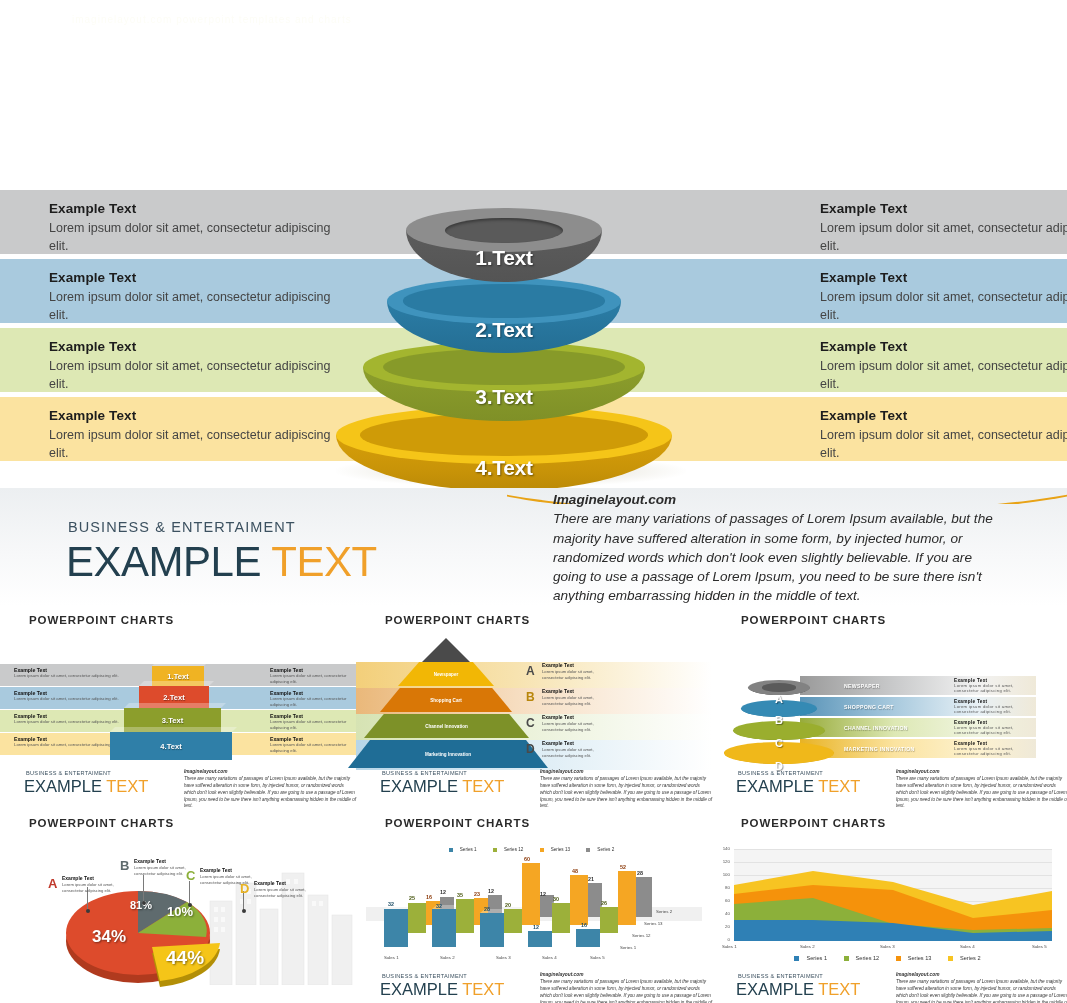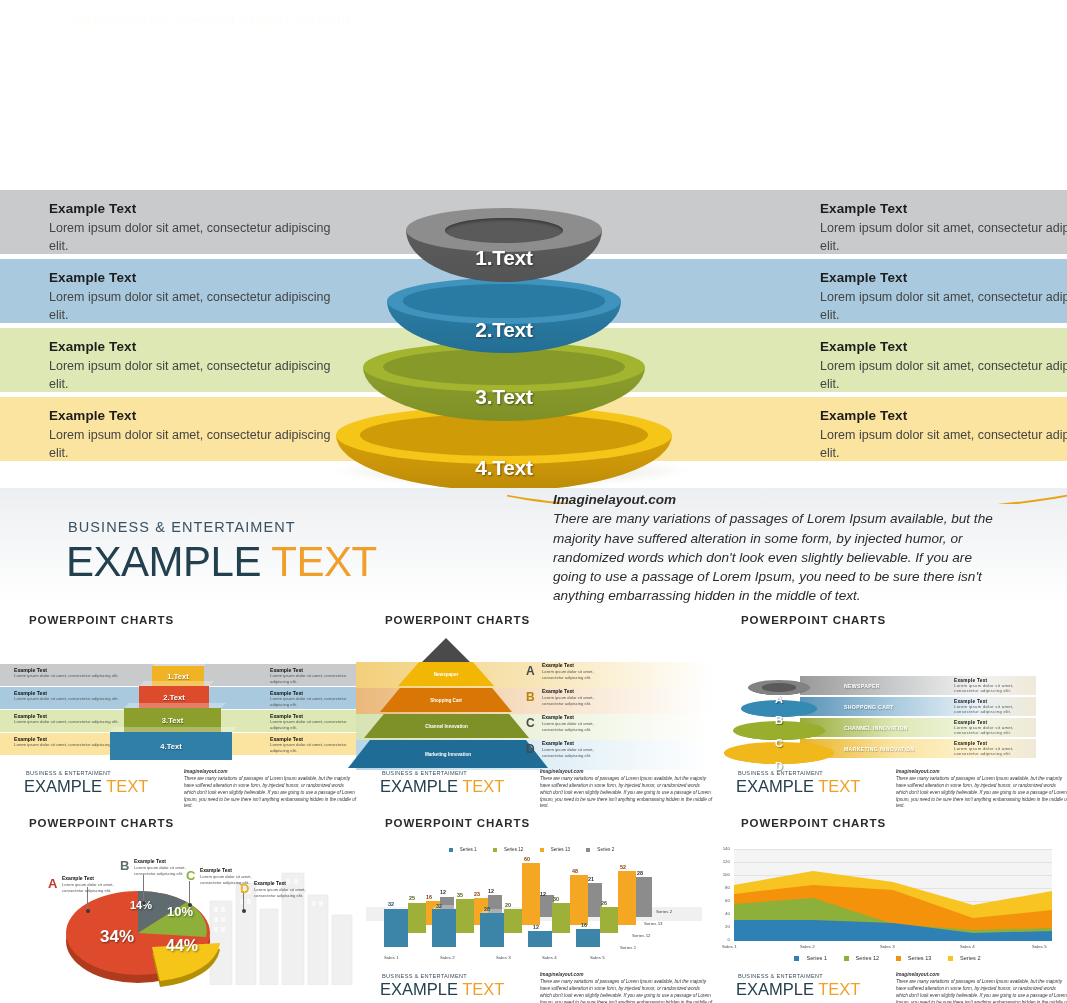--- a/index.html
+++ b/index.html
@@ -441,24 +441,24 @@
         <svg viewBox="0 0 200 130" style="position:absolute;left:0;top:0;width:200px;height:130px">
           <ellipse cx="82" cy="66" rx="72" ry="42" fill="#b03a1e"></ellipse>
           <path d="M82 60 L82 18 A72 42 0 0 0 14 54 Z" fill="#8b3018" opacity="0"></path>
           <ellipse cx="82" cy="58" rx="72" ry="42" fill="#dd4b2c"></ellipse>
           <path d="M82 58 L82 16 A72 42 0 0 1 131 27 Z" fill="#5f6b6e"></path>
           <path d="M82 58 L131 27 A72 42 0 0 1 152 64 Z" fill="#4e5a5e" opacity="0"></path>
           <path d="M82 58 L131 27 A72 42 0 0 1 150 62 Z" fill="#8cb03a"></path>
           <path d="M96 78 L164 74 A72 42 0 0 1 104 112 Z" fill="#b38f06"></path>
           <path d="M96 72 L164 68 A72 42 0 0 1 104 106 Z" fill="#f5c518"></path>
         </svg>
-        <div class="pct" style="left:44px;top:52px;font-size:17px">34%</div>
-        <div class="pct" style="left:74px;top:24px;font-size:11px">14%</div>
+        <div class="pct" style="left:36px;top:52px;font-size:17px">34%</div>
+        <div class="pct" style="left:74px;top:24px;font-size:11px">81%</div>
         <div class="pct" style="left:111px;top:29px;font-size:13px">10%</div>
-        <div class="pct" style="left:110px;top:62px;font-size:16px">44%</div>
+        <div class="pct" style="left:110px;top:72px;font-size:19px">44%</div>
       </div>
 
       <div class="leader" style="left:87px;top:48px;height:24px"></div>
       <div class="pie-lbl" style="left:48px;top:37px;color:#c0392b">A</div>
       <div class="pie-t" style="left:62px;top:36px">Example Text</div>
       <div class="pie-p" style="left:62px;top:43px;width:60px">Lorem ipsum dolor sit amet, consectetur adipiscing elit.</div>
 
       <div class="leader" style="left:143px;top:36px;height:28px"></div>
       <div class="pie-lbl" style="left:120px;top:19px;color:#5f6b6e">B</div>
       <div class="pie-t" style="left:134px;top:19px">Example Text</div>

